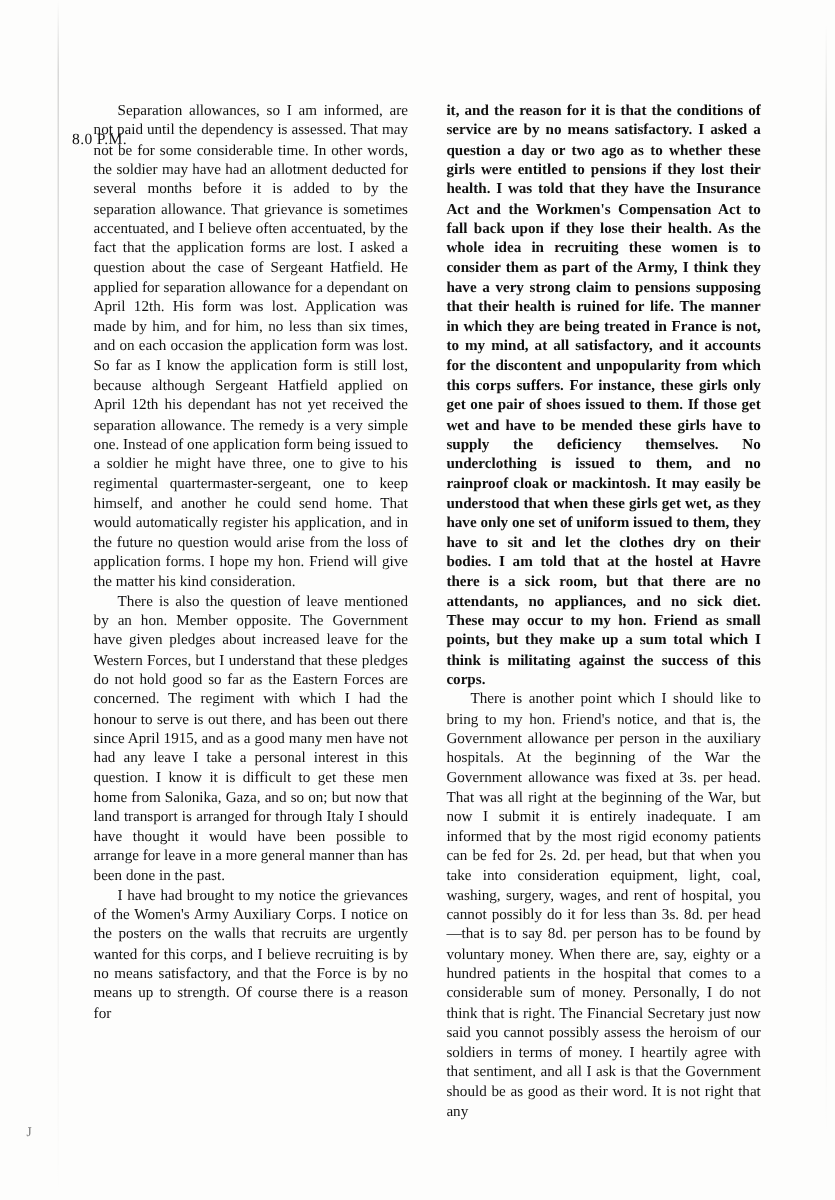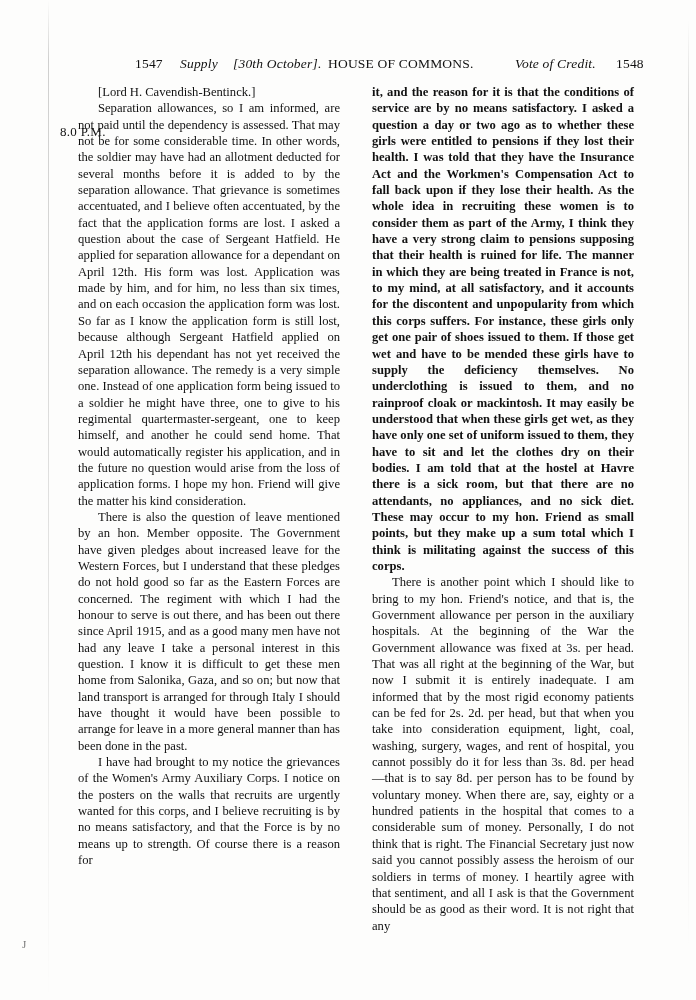--- a/index.html
+++ b/index.html
@@ -105,33 +105,24 @@
   .col, .header { -webkit-font-smoothing: antialiased; }
 </style>
 </head>
 <body>
 
 <div class="page">
   <div class="edge-left"></div>
   <div class="edge-right"></div>
   <div class="corner-mark">J</div>
 
-  <div class="header">
-    <span class="hd hd-folio-left">1547</span>
-    <span class="hd hd-supply">Supply</span>
-    <span class="hd hd-date">[30th October].</span>
-    <span class="hd hd-house">HOUSE OF COMMONS.</span>
-    <span class="hd hd-vote">Vote of Credit.</span>
-    <span class="hd hd-folio-right">1548</span>
-  </div>
 
   <div class="columns">
 
     <div class="col col-left">
-      <p class="speaker">[Lord H. Cavendish-Bentinck.]</p>
       <div class="first-para-wrap">
         <span class="timestamp">8.0 P.M.</span>
         <p>Separation allowances, so I am informed, are not paid until the dependency is assessed. That may not be for some considerable time. In other words, the soldier may have had an allotment deducted for several months before it is added to by the separation allowance. That grievance is sometimes accentuated, and I believe often accentuated, by the fact that the application forms are lost. I asked a question about the case of Sergeant Hatfield. He applied for separation allowance for a dependant on April 12th. His form was lost. Application was made by him, and for him, no less than six times, and on each occasion the application form was lost. So far as I know the application form is still lost, because although Sergeant Hatfield applied on April 12th his dependant has not yet received the separation allowance. The remedy is a very simple one. Instead of one application form being issued to a soldier he might have three, one to give to his regimental quartermaster-sergeant, one to keep himself, and another he could send home. That would automatically register his application, and in the future no question would arise from the loss of application forms. I hope my hon. Friend will give the matter his kind consideration.</p>
       </div>
       <p>There is also the question of leave mentioned by an hon. Member opposite. The Government have given pledges about increased leave for the Western Forces, but I understand that these pledges do not hold good so far as the Eastern Forces are concerned. The regiment with which I had the honour to serve is out there, and has been out there since April 1915, and as a good many men have not had any leave I take a personal interest in this question. I know it is difficult to get these men home from Salonika, Gaza, and so on; but now that land transport is arranged for through Italy I should have thought it would have been possible to arrange for leave in a more general manner than has been done in the past.</p>
       <p>I have had brought to my notice the grievances of the Women's Army Auxiliary Corps. I notice on the posters on the walls that recruits are urgently wanted for this corps, and I believe recruiting is by no means satisfactory, and that the Force is by no means up to strength. Of course there is a reason for</p>
     </div>
 
     <div class="col col-right">
       <p class="noindent">it, and the reason for it is that the conditions of service are by no means satisfactory. I asked a question a day or two ago as to whether these girls were entitled to pensions if they lost their health. I was told that they have the Insurance Act and the Workmen's Compensation Act to fall back upon if they lose their health. As the whole idea in recruiting these women is to consider them as part of the Army, I think they have a very strong claim to pensions supposing that their health is ruined for life. The manner in which they are being treated in France is not, to my mind, at all satisfactory, and it accounts for the discontent and unpopularity from which this corps suffers. For instance, these girls only get one pair of shoes issued to them. If those get wet and have to be mended these girls have to supply the deficiency themselves. No underclothing is issued to them, and no rainproof cloak or mackintosh. It may easily be understood that when these girls get wet, as they have only one set of uniform issued to them, they have to sit and let the clothes dry on their bodies. I am told that at the hostel at Havre there is a sick room, but that there are no attendants, no appliances, and no sick diet. These may occur to my hon. Friend as small points, but they make up a sum total which I think is militating against the success of this corps.</p>

